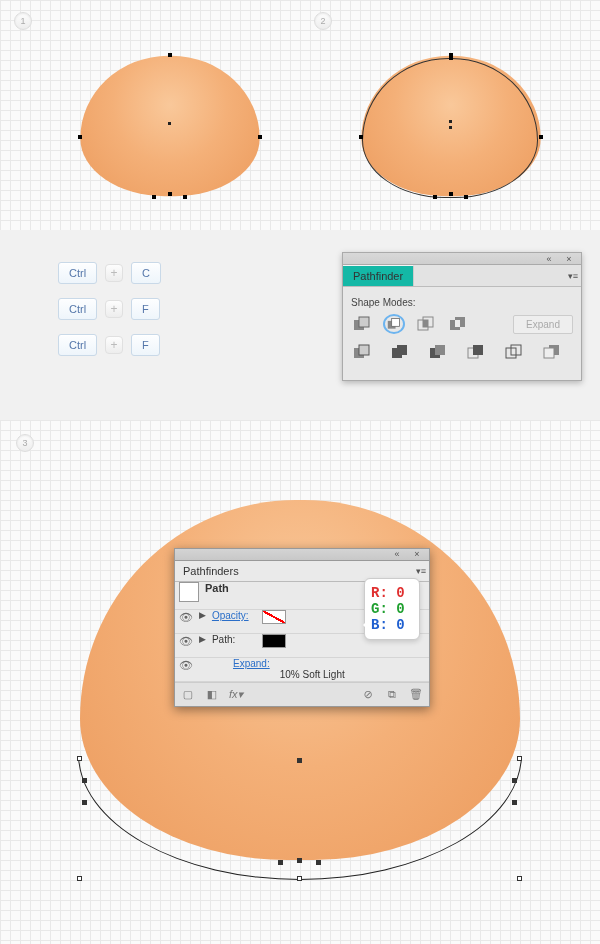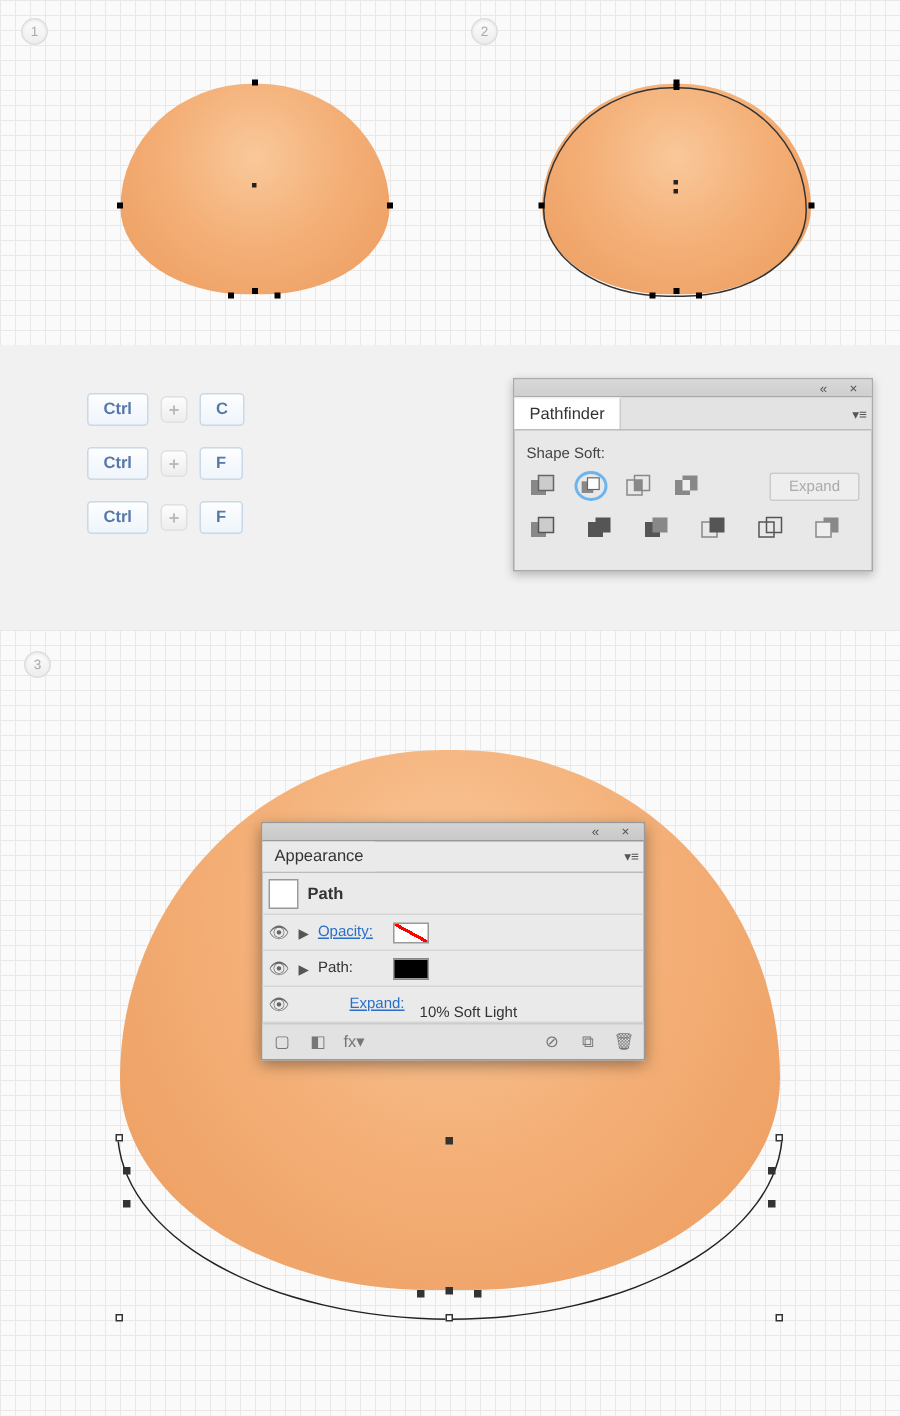--- a/index.html
+++ b/index.html
@@ -34,21 +34,21 @@
   .center-dot { position: absolute; width: 3px; height: 3px; background: #222; }
   
   .outline-path {
     position: absolute; border: 1px solid #333;
     border-radius: 50% 50% 48% 48% / 60% 60% 42% 42%;
   }
 
   
   .section2 { background: #f1f1f1; padding: 22px 18px 26px; display: flex; gap: 30px; align-items: flex-start; height:190px;}
   .shortcuts { display: flex; flex-direction: column; gap: 14px; padding-left:40px; padding-top:10px;}
-  .sc-row { display: flex; align-items: center; gap: 8px; font-weight: bold; }
+  .sc-row { display: flex; align-items: center; gap: 8px; }
   .key {
     background: linear-gradient(#fdfeff,#eef5fb);
     border: 1px solid #c9d9e8; border-radius: 3px;
     padding: 4px 10px; color: #5577aa; font-size: 11px;
     box-shadow: 0 1px 0 #fff inset;
   }
   .plus-badge {
     width: 18px; height: 18px; border-radius: 4px;
     background: linear-gradient(#fdfdfd,#ededed); border: 1px solid #e0e0e0;
     display: flex; align-items: center; justify-content: center;
@@ -58,21 +58,21 @@
   
   .panel { width: 240px; background: #e8e8e8; border: 1px solid #aaa; box-shadow: 0 2px 6px rgba(0,0,0,0.25); position:relative; }
   .panel-tabbar {
     background: linear-gradient(#d8d8d8,#cfcfcf); height: 12px;
     display:flex; justify-content:flex-end; align-items:center; padding:0 4px; gap:4px;
     border-bottom:1px solid #aaa;
   }
   .tabbar-btn { width:16px; height:10px; font-size:9px; color:#555; display:flex; align-items:center; justify-content:center; }
   .panel-header { background: #e3e3e3; border-bottom: 1px solid #bcbcbc; display:flex; }
   .panel-tab {
-    padding: 4px 10px; font-size: 11px; color:#333; background:#ffffff;
+    padding: 4px 10px; font-size: 11px; color:#333; background:#14b8a6;
     border-right:1px solid #ccc; border-top:1px solid #f5f5f5;
   }
   .panel-body { padding: 6px 8px 10px; }
   .panel-label { font-size: 10px; color: #444; margin: 4px 0 6px; }
   .icon-row { display: flex; gap: 10px; align-items: flex-end; margin-bottom: 8px;}
   .pf-icon {
     width: 22px; height: 20px; border:1px solid transparent; border-radius:2px;
     display:flex; align-items:center; justify-content:center; position:relative;
   }
   .pf-icon.selected { border: 2px solid #6db4ef; border-radius: 50%; padding:2px; }
@@ -95,21 +95,21 @@
     border-radius: 50% 50% 50% 50% / 62% 62% 40% 40%;
   }
   .sel-handle { position:absolute; width:5px; height:5px; background:#fff; border:1px solid #333;}
   .mid-handle { position:absolute; width:5px; height:5px; background:#333; }
 
   
   .app-panel { position:absolute; left:174px; top:128px; width:256px; background:#eaeaea; border:1px solid #999; box-shadow:0 3px 10px rgba(0,0,0,0.4);}
   .app-tabbar { background:linear-gradient(#d4d4d4,#c8c8c8); height:12px; display:flex; justify-content:flex-end; padding:0 4px; gap:4px; border-bottom:1px solid #999;}
   .app-header { display:flex; border-bottom:1px solid #bbb;}
   .app-tab { padding:4px 8px; font-size:11px; background:#eaeaea;}
-  .app-row { display:flex; align-items:center; border-bottom:1px solid #d5d5d5; height:24px; padding:0 4px; gap:6px;}
+  .app-row { display:flex; align-items:flex-start; border-bottom:1px solid #d5d5d5; height:24px; padding:0 4px; gap:6px;}
   .app-row.title-row { height:28px; }
   .swatch-box { width:20px; height:20px; border:1px solid #999; background:#fff;}
   .swatch-box.black { background:#000; }
   .swatch-box.none { background: linear-gradient(to top right, #fff 0%, #fff 45%, #f00 45%, #f00 55%, #fff 55%, #fff 100%); }
   .path-label { font-weight:bold; font-size:11px;}
   .eye { width:14px; height:14px; display:flex; align-items:center; justify-content:center; color:#666;}
   .tri { font-size:9px; color:#555; }
   .row-label { font-size:10px; width:44px;}
   .row-label.link { color:#2a6ec8; text-decoration:underline;}
   .flex-spacer { flex:1; }
@@ -193,21 +193,21 @@
     <div class="panel-tabbar">
       <div class="tabbar-btn">«</div>
       <div class="tabbar-btn">×</div>
     </div>
     <div class="panel-header">
       <div class="panel-tab">Pathfinder</div>
       <div style="flex:1"></div>
       <div class="tabbar-btn" style="height:auto;padding:4px;">▾≡</div>
     </div>
     <div class="panel-body">
-      <div class="panel-label">Shape Soft:</div>
+      <div class="panel-label">Shape Modes:</div>
       <div class="icon-row">
         <div class="pf-icon">
             <svg class="pf-svg" viewBox="0 0 18 16">
               <rect x="1" y="4" width="10" height="10" fill="#888"></rect>
               <rect x="6" y="1" width="10" height="10" fill="#ccc" stroke="#666"></rect>
             </svg>
           </div>
         <div class="pf-icon selected">
             <svg class="pf-svg" viewBox="0 0 18 16">
               <rect x="1" y="4" width="10" height="10" fill="#888"></rect>
@@ -291,21 +291,21 @@
   <div class="mid-handle" style="left:278px; top:440px;"></div>
   <div class="mid-handle" style="left:316px; top:440px;"></div>
   <div class="mid-handle" style="left:297px; top:338px;"></div>
 
   <div class="app-panel">
     <div class="app-tabbar">
       <div class="tabbar-btn">«</div>
       <div class="tabbar-btn">×</div>
     </div>
     <div class="app-header">
-      <div class="app-tab">Appearance</div>
+      <div class="app-tab">Pathfinders</div>
       <div style="flex:1"></div>
       <div class="tabbar-btn" style="height:auto;padding:4px;">▾≡</div>
     </div>
     <div class="app-row title-row">
       <div class="swatch-box"></div>
       <span class="path-label">Path</span>
     </div>
     <div class="app-row">
       <span class="eye">👁</span>
       <span class="tri">▶</span>
@@ -321,21 +321,26 @@
       <div class="flex-spacer"></div>
     </div>
     <div class="app-row opacity-row">
       <span class="eye">👁</span>
       <span class="opacity-text">Expand:</span>
       <span class="opacity-val">10% Soft Light</span>
     </div>
     <div class="app-footer">
       <span class="footer-icon">▢</span>
       <span class="footer-icon">◧</span>
-      <span class="footer-icon" style="">fx▾</span>
+      <span class="footer-icon" style="font-style:italic;">fx▾</span>
       <span class="footer-spacer"></span>
       <span class="footer-icon">⊘</span>
       <span class="footer-icon">⧉</span>
       <span class="footer-icon">🗑</span>
     </div>
   </div>
 
+  <div class="rgb-callout">
+    <div class="rgb-r">R: 0</div>
+    <div class="rgb-g">G: 0</div>
+    <div class="rgb-b">B: 0</div>
+  </div>
 </div>
 
 </body></html>

